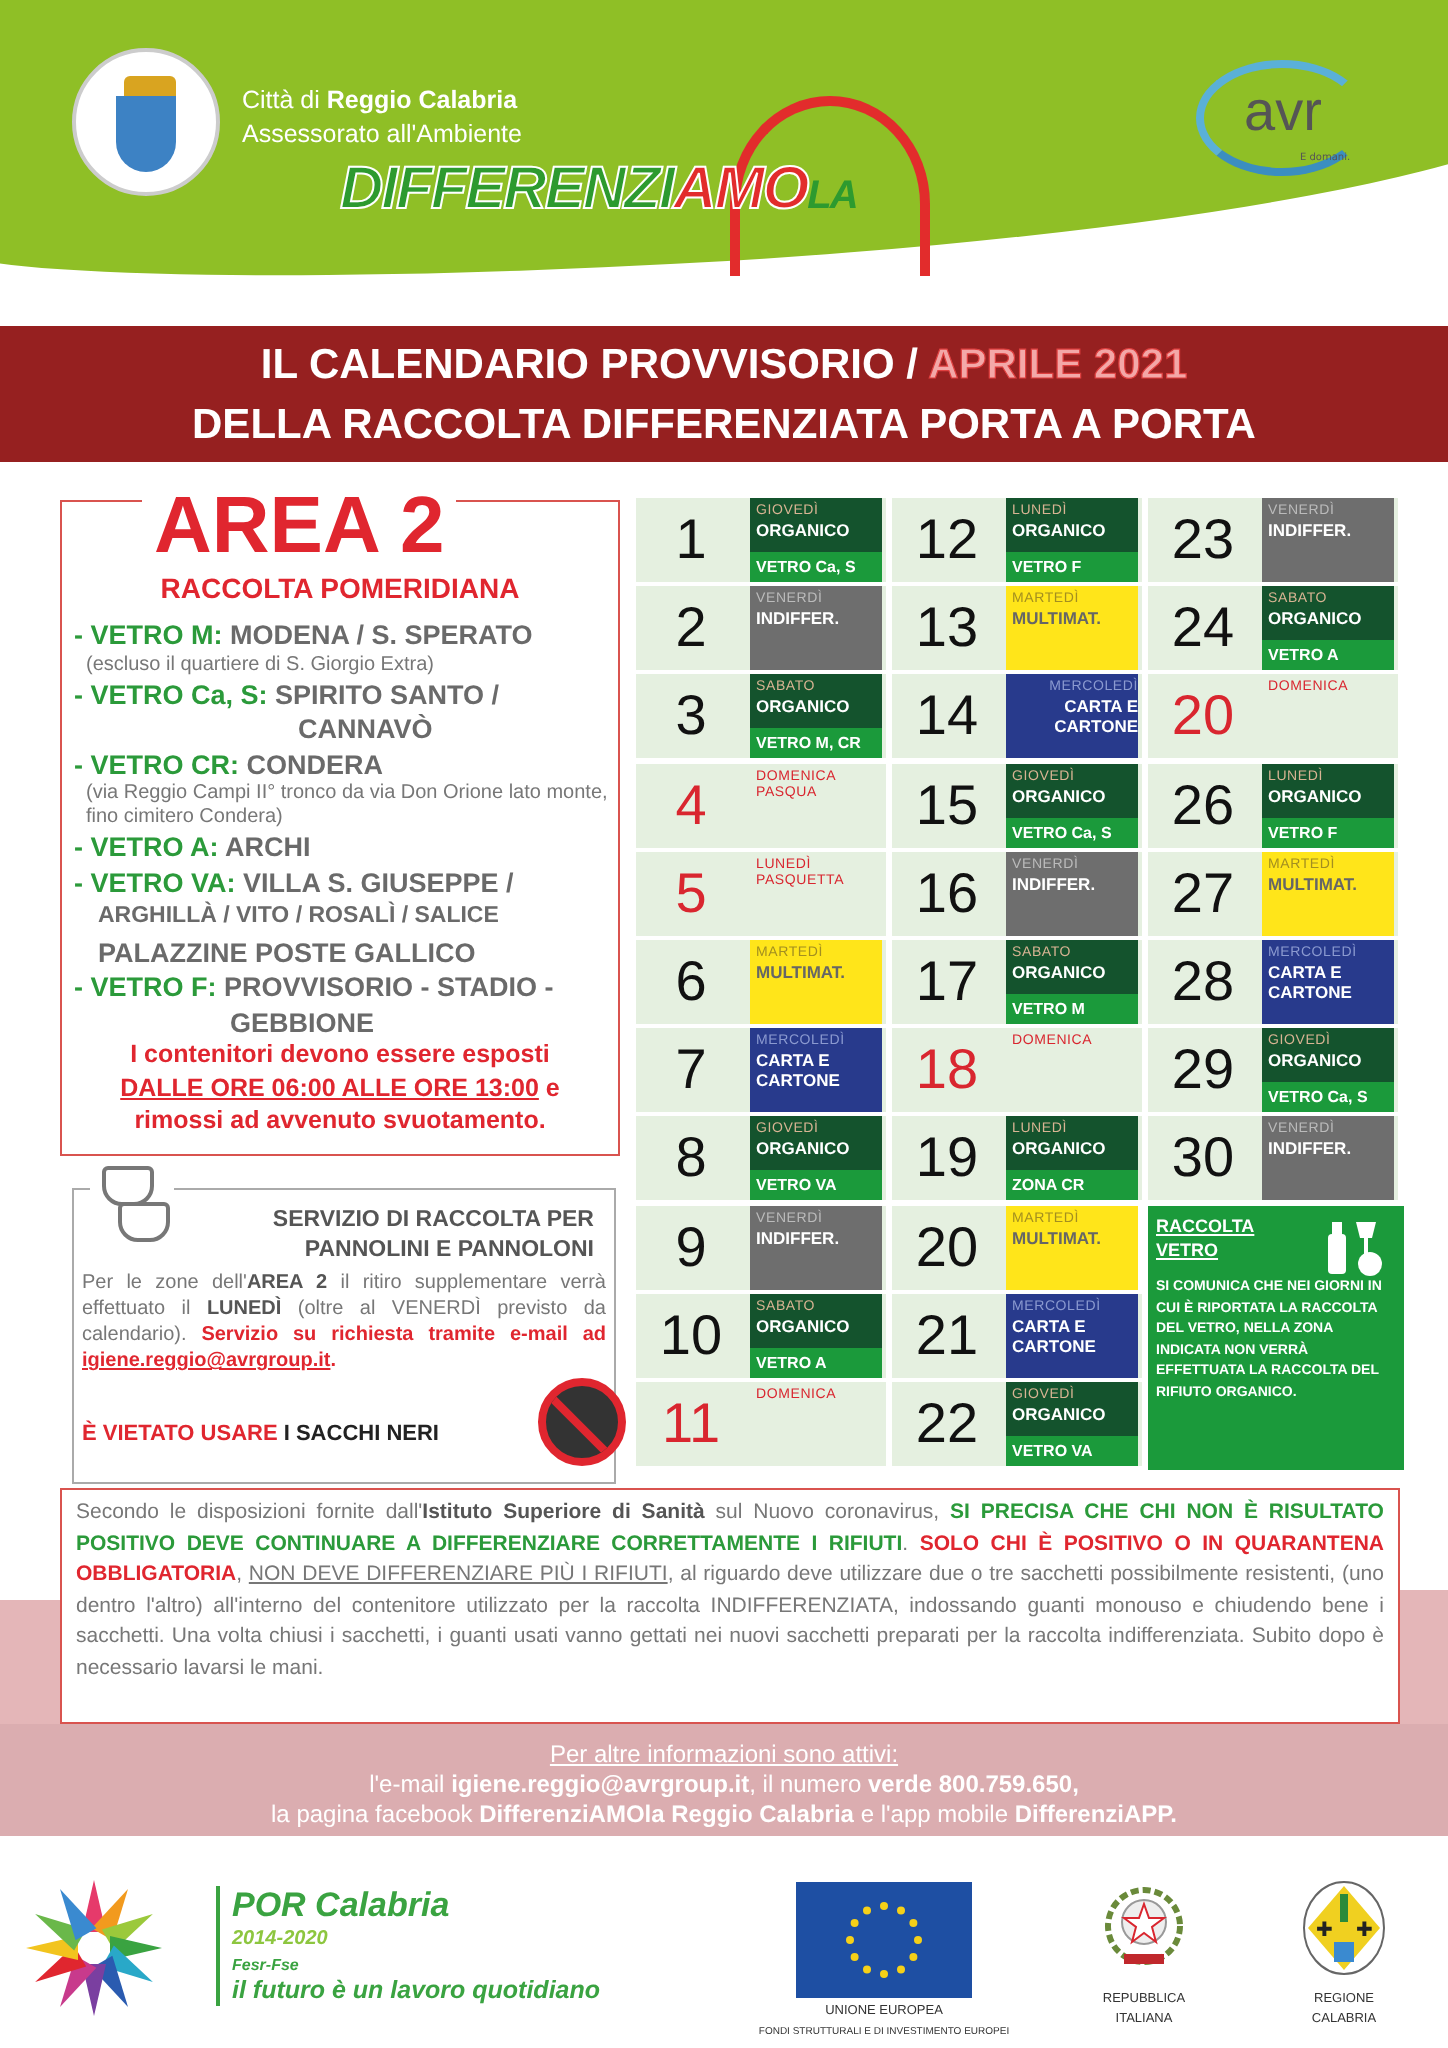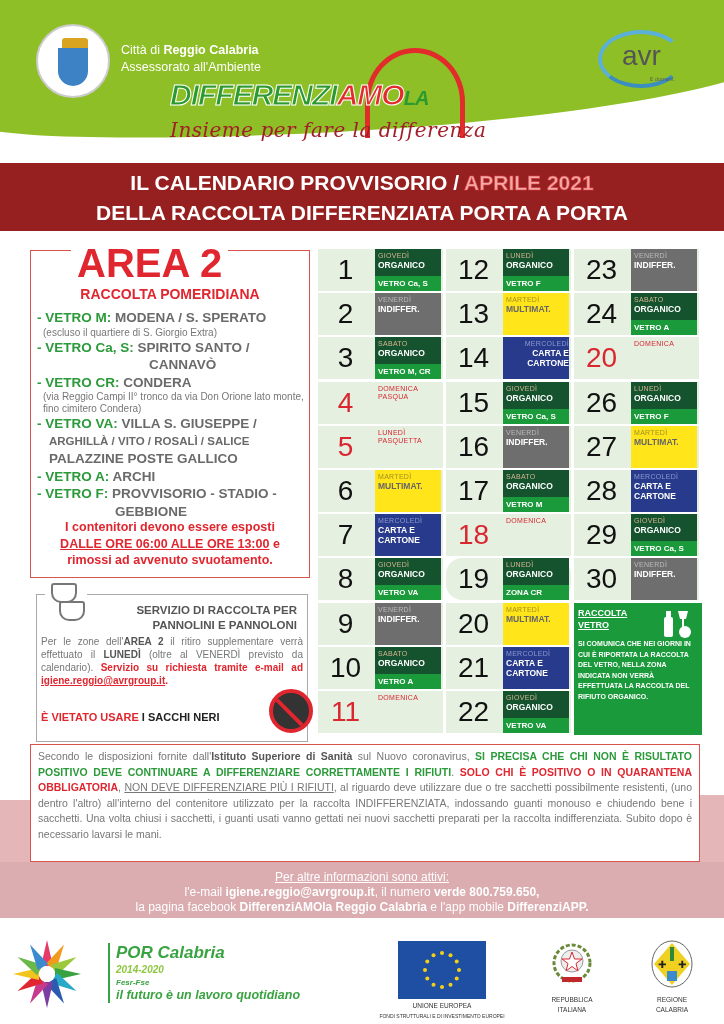--- a/index.html
+++ b/index.html
@@ -103,37 +103,36 @@
   </div>
   <div class="avr">
     <div class="ring"></div>
     <div class="txt">avr</div>
     <div class="sub">E domani.</div>
   </div>
   <div class="heart"></div>
   <div class="logo">
     <span class="g">DIFFERENZI</span><span class="r">AMO</span><span class="gs">LA</span>
   </div>
-  <div class="slogan">Insieme per fare la differenza</div>
 </div>
 
 <div class="banner">
   <div><span>IL CALENDARIO PROVVISORIO / </span><span class="hl">APRILE 2021</span></div>
   <div>DELLA RACCOLTA DIFFERENZIATA PORTA A PORTA</div>
 </div>
 
 <div class="area">
   <div class="area-title">AREA 2</div>
   <div class="area-sub">RACCOLTA POMERIDIANA</div>
   <div class="zones">
     <div><span class="v">- VETRO M:</span> <span>MODENA / S. SPERATO</span><span class="sm">(escluso il quartiere di S. Giorgio Extra)</span></div>
     <div><span class="v">- VETRO Ca, S:</span> <span>SPIRITO SANTO /</span><span class="ind">CANNAVÒ</span></div>
     <div><span class="v">- VETRO CR:</span> <span>CONDERA</span><span class="sm">(via Reggio Campi II° tronco da via Don Orione lato monte, fino cimitero Condera)</span></div>
+    <div><span class="v">- VETRO A:</span> <span>ARCHI</span></div>
     <div><span class="v">- VETRO VA:</span> <span>VILLA S. GIUSEPPE /</span><span class="sm2">ARGHILLÀ / VITO / ROSALÌ / SALICE</span><span style="display:block;margin-left:12px">PALAZZINE POSTE GALLICO</span></div>
-    <div><span class="v">- VETRO A:</span> <span>ARCHI</span></div>
     <div><span class="v">- VETRO F:</span> <span>PROVVISORIO - STADIO -</span><span class="ind2">GEBBIONE</span></div>
   </div>
   <div class="notice">
     <span>I contenitori devono essere esposti</span><br>
     <u>DALLE ORE 06:00 ALLE ORE 13:00</u><span> e</span><br>
     <span>rimossi ad avvenuto svuotamento.</span>
   </div>
 </div>
 
 <div class="diaper">
@@ -279,21 +278,21 @@
         <span class="lab">ORGANICO</span>
         <div class="vetro">VETRO M</div>
       </div>
     </div>
     <div class="cell" style="left: 128px; top: 265.2px; width: 125px;">
       <div class="num red" style="left: 0px; top: 0px;">18</div>
       <div class="ev t-dom" style="left: 57px; top: 0px;">
         <span class="day">DOMENICA</span>
       </div>
     </div>
-    <div class="cell" style="left: 128px; top: 309.4px; width: 125px; border-radius: 16px;">
+    <div class="cell" style="left: 128px; top: 309.4px; width: 125px;">
       <div class="num" style="left: 0px; top: 0px;">19</div>
       <div class="ev t-org" style="left: 57px; top: 0px;">
         <span class="day">LUNEDÌ</span>
         <span class="lab">ORGANICO</span>
         <div class="vetro">ZONA CR</div>
       </div>
     </div>
     <div class="cell" style="left: 128px; top: 353.6px; width: 109px;">
       <div class="num" style="left: 0px; top: 0px;">20</div>
       <div class="ev t-mul" style="left: 57px; top: 0px;">

